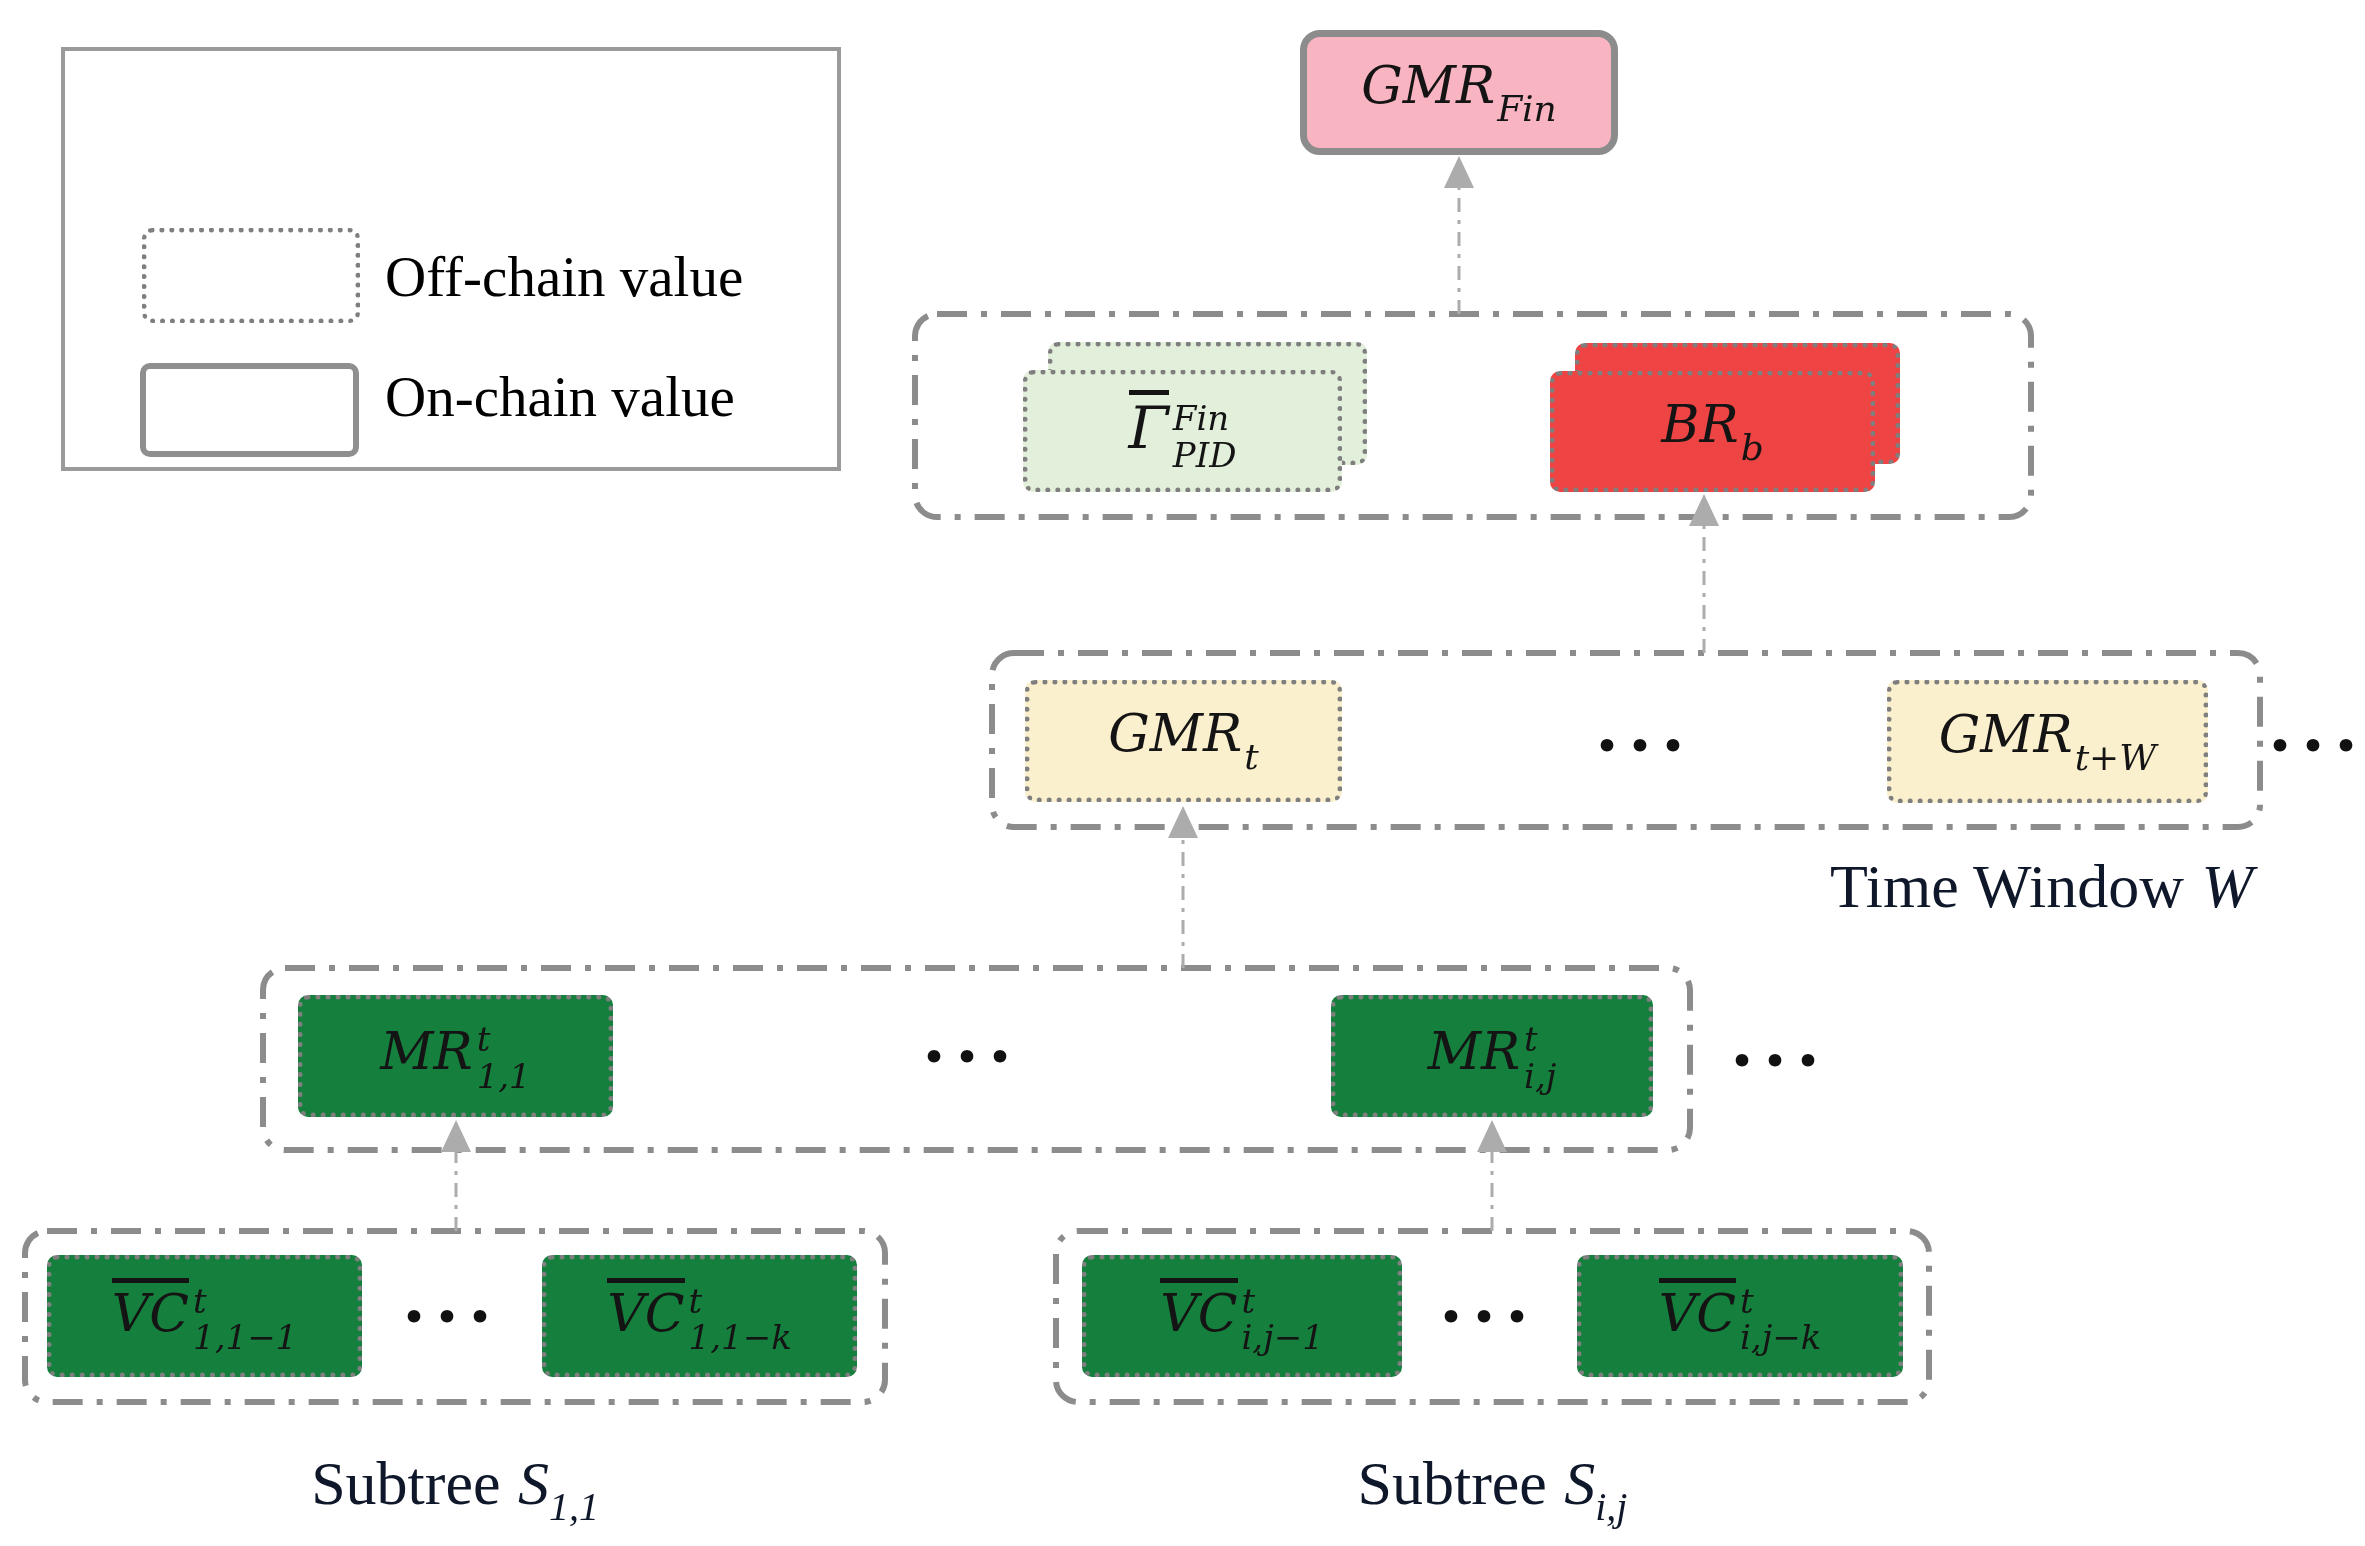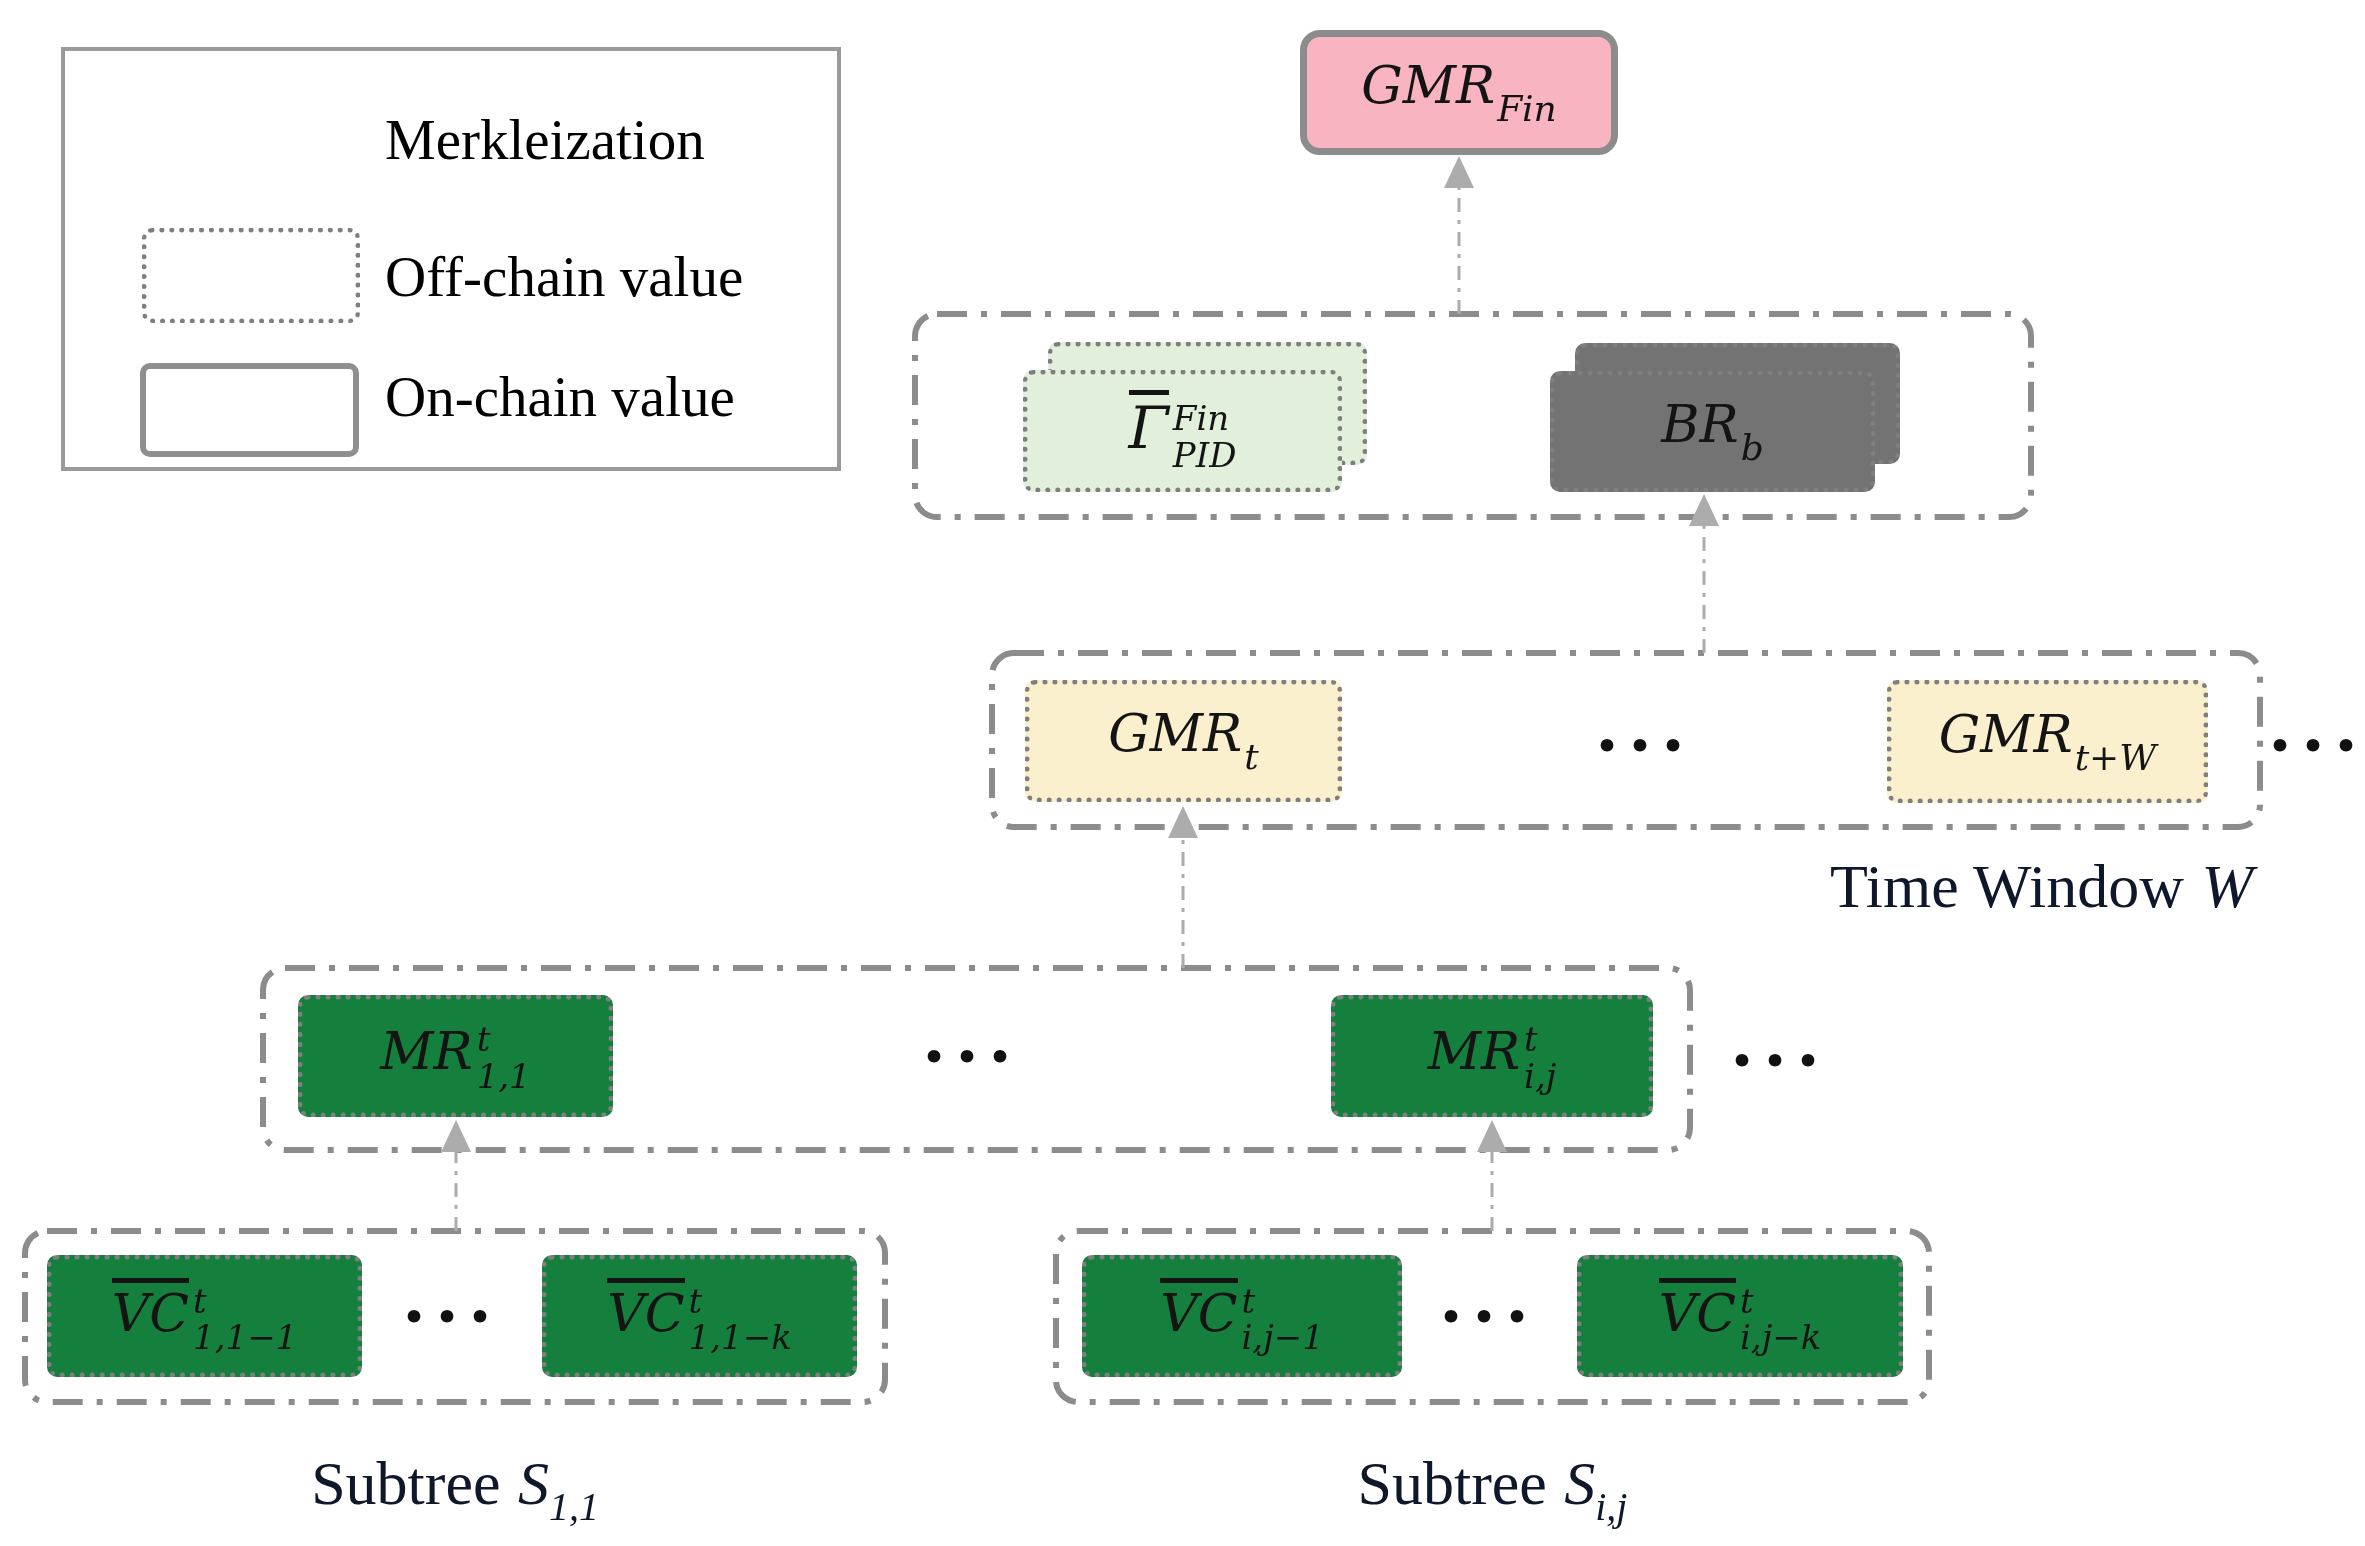--- a/index.html
+++ b/index.html
@@ -10,21 +10,21 @@
   .mz.thin{stroke-width:5;stroke-dasharray:24 12 5 12;}
   .arrow{stroke:#acacac;stroke-width:3;stroke-dasharray:14 8 4 8;fill:none;}
   .ahead{fill:#acacac;stroke:none;}
 
   .node{position:absolute;z-index:2;box-sizing:border-box;display:flex;align-items:center;
         justify-content:center;border-radius:10px;}
   .off{border:5px dotted #7f7f7f;}
   .solid{border:7px solid #8c8c8c;border-radius:20px;}
   .fill-pink{background:#f9b4c1;}
   .fill-green{background:#e2efda;}
-  .fill-blue{background:#737373;}
+  .fill-blue{background:#ef4444;}
   .fill-yellow{background:#fbf0cd;}
   .fill-gray{background:#15803d;}
 
   .mlabel{font-family:"DejaVu Serif", serif;font-style:italic;color:#141414;
           font-size:52px;white-space:nowrap;line-height:1;}
   .mlabel .subonly{font-size:36px;vertical-align:-18px;margin-left:2px;}
   .stack{display:inline-flex;flex-direction:column;align-items:flex-start;
          font-size:34px;line-height:1.08;vertical-align:middle;margin-left:4px;
          transform:translateY(2px);}
   .ov{display:inline-block;border-top:5px solid #141414;padding-top:4px;line-height:1;}
@@ -73,21 +73,20 @@
     <line class="arrow" x1="456" y1="1231" x2="456" y2="1152"></line>
     <polygon class="ahead" points="456,1120 441,1152 471,1152"></polygon>
 
     <line class="arrow" x1="1492" y1="1231" x2="1492" y2="1152"></line>
     <polygon class="ahead" points="1492,1120 1477,1152 1507,1152"></polygon>
   </svg>
 
   <div class="legend-box" style="left:61px;top:47px;width:780px;height:424px;"></div>
   <div class="legend-swatch dotted" style="left:142px;top:228px;width:218px;height:95px;"></div>
   <div class="legend-swatch onchain" style="left:140px;top:363px;width:219px;height:94px;"></div>
-  <div class="legend-label" style="left:385px;top:139px;">Merkleization</div>
   <div class="legend-label" style="left:385px;top:276px;">Off-chain value</div>
   <div class="legend-label" style="left:385px;top:396px;">On-chain value</div>
 
   <div class="node solid fill-pink" style="left:1300px;top:30px;width:318px;height:125px;">
     <span class="mlabel"><span>GMR</span><span class="subonly">Fin</span></span>
   </div>
 
   <div class="node off fill-green" style="left:1048px;top:342px;width:319px;height:123px;"></div>
   <div class="node off fill-green" style="left:1023px;top:370px;width:319px;height:122px;">
     <span class="mlabel"><span class="ov gbase">Γ</span><span class="stack">

